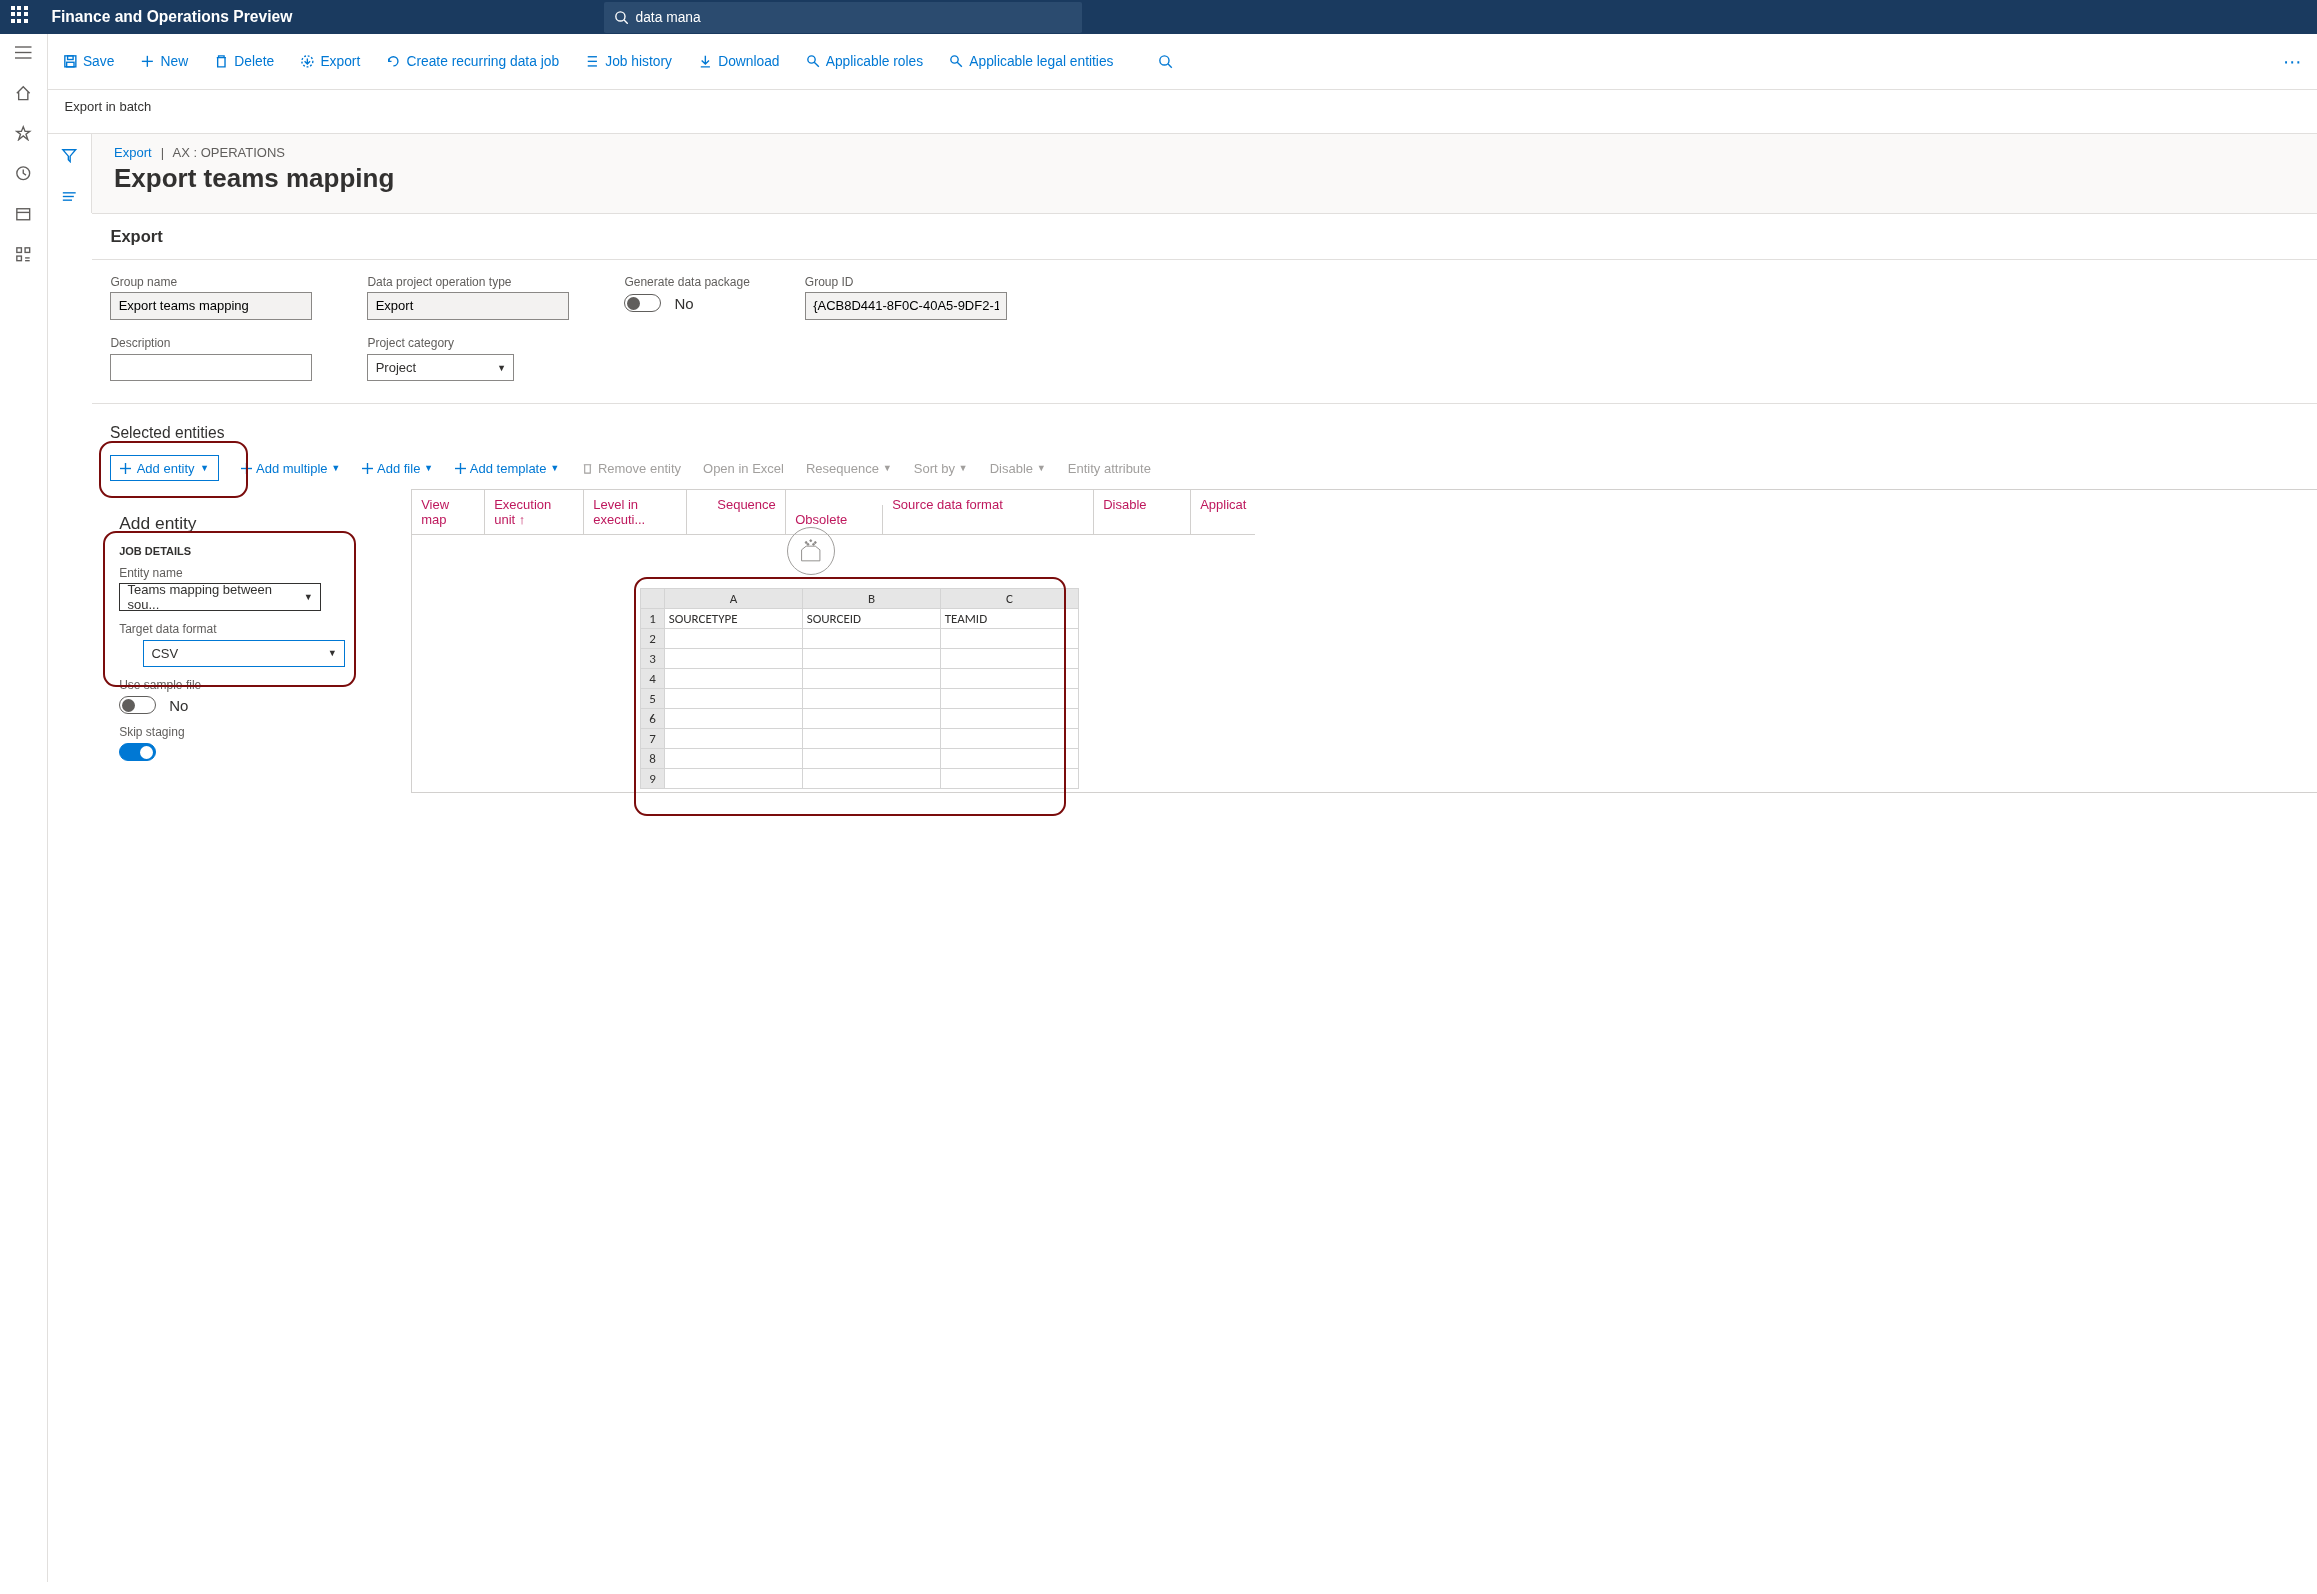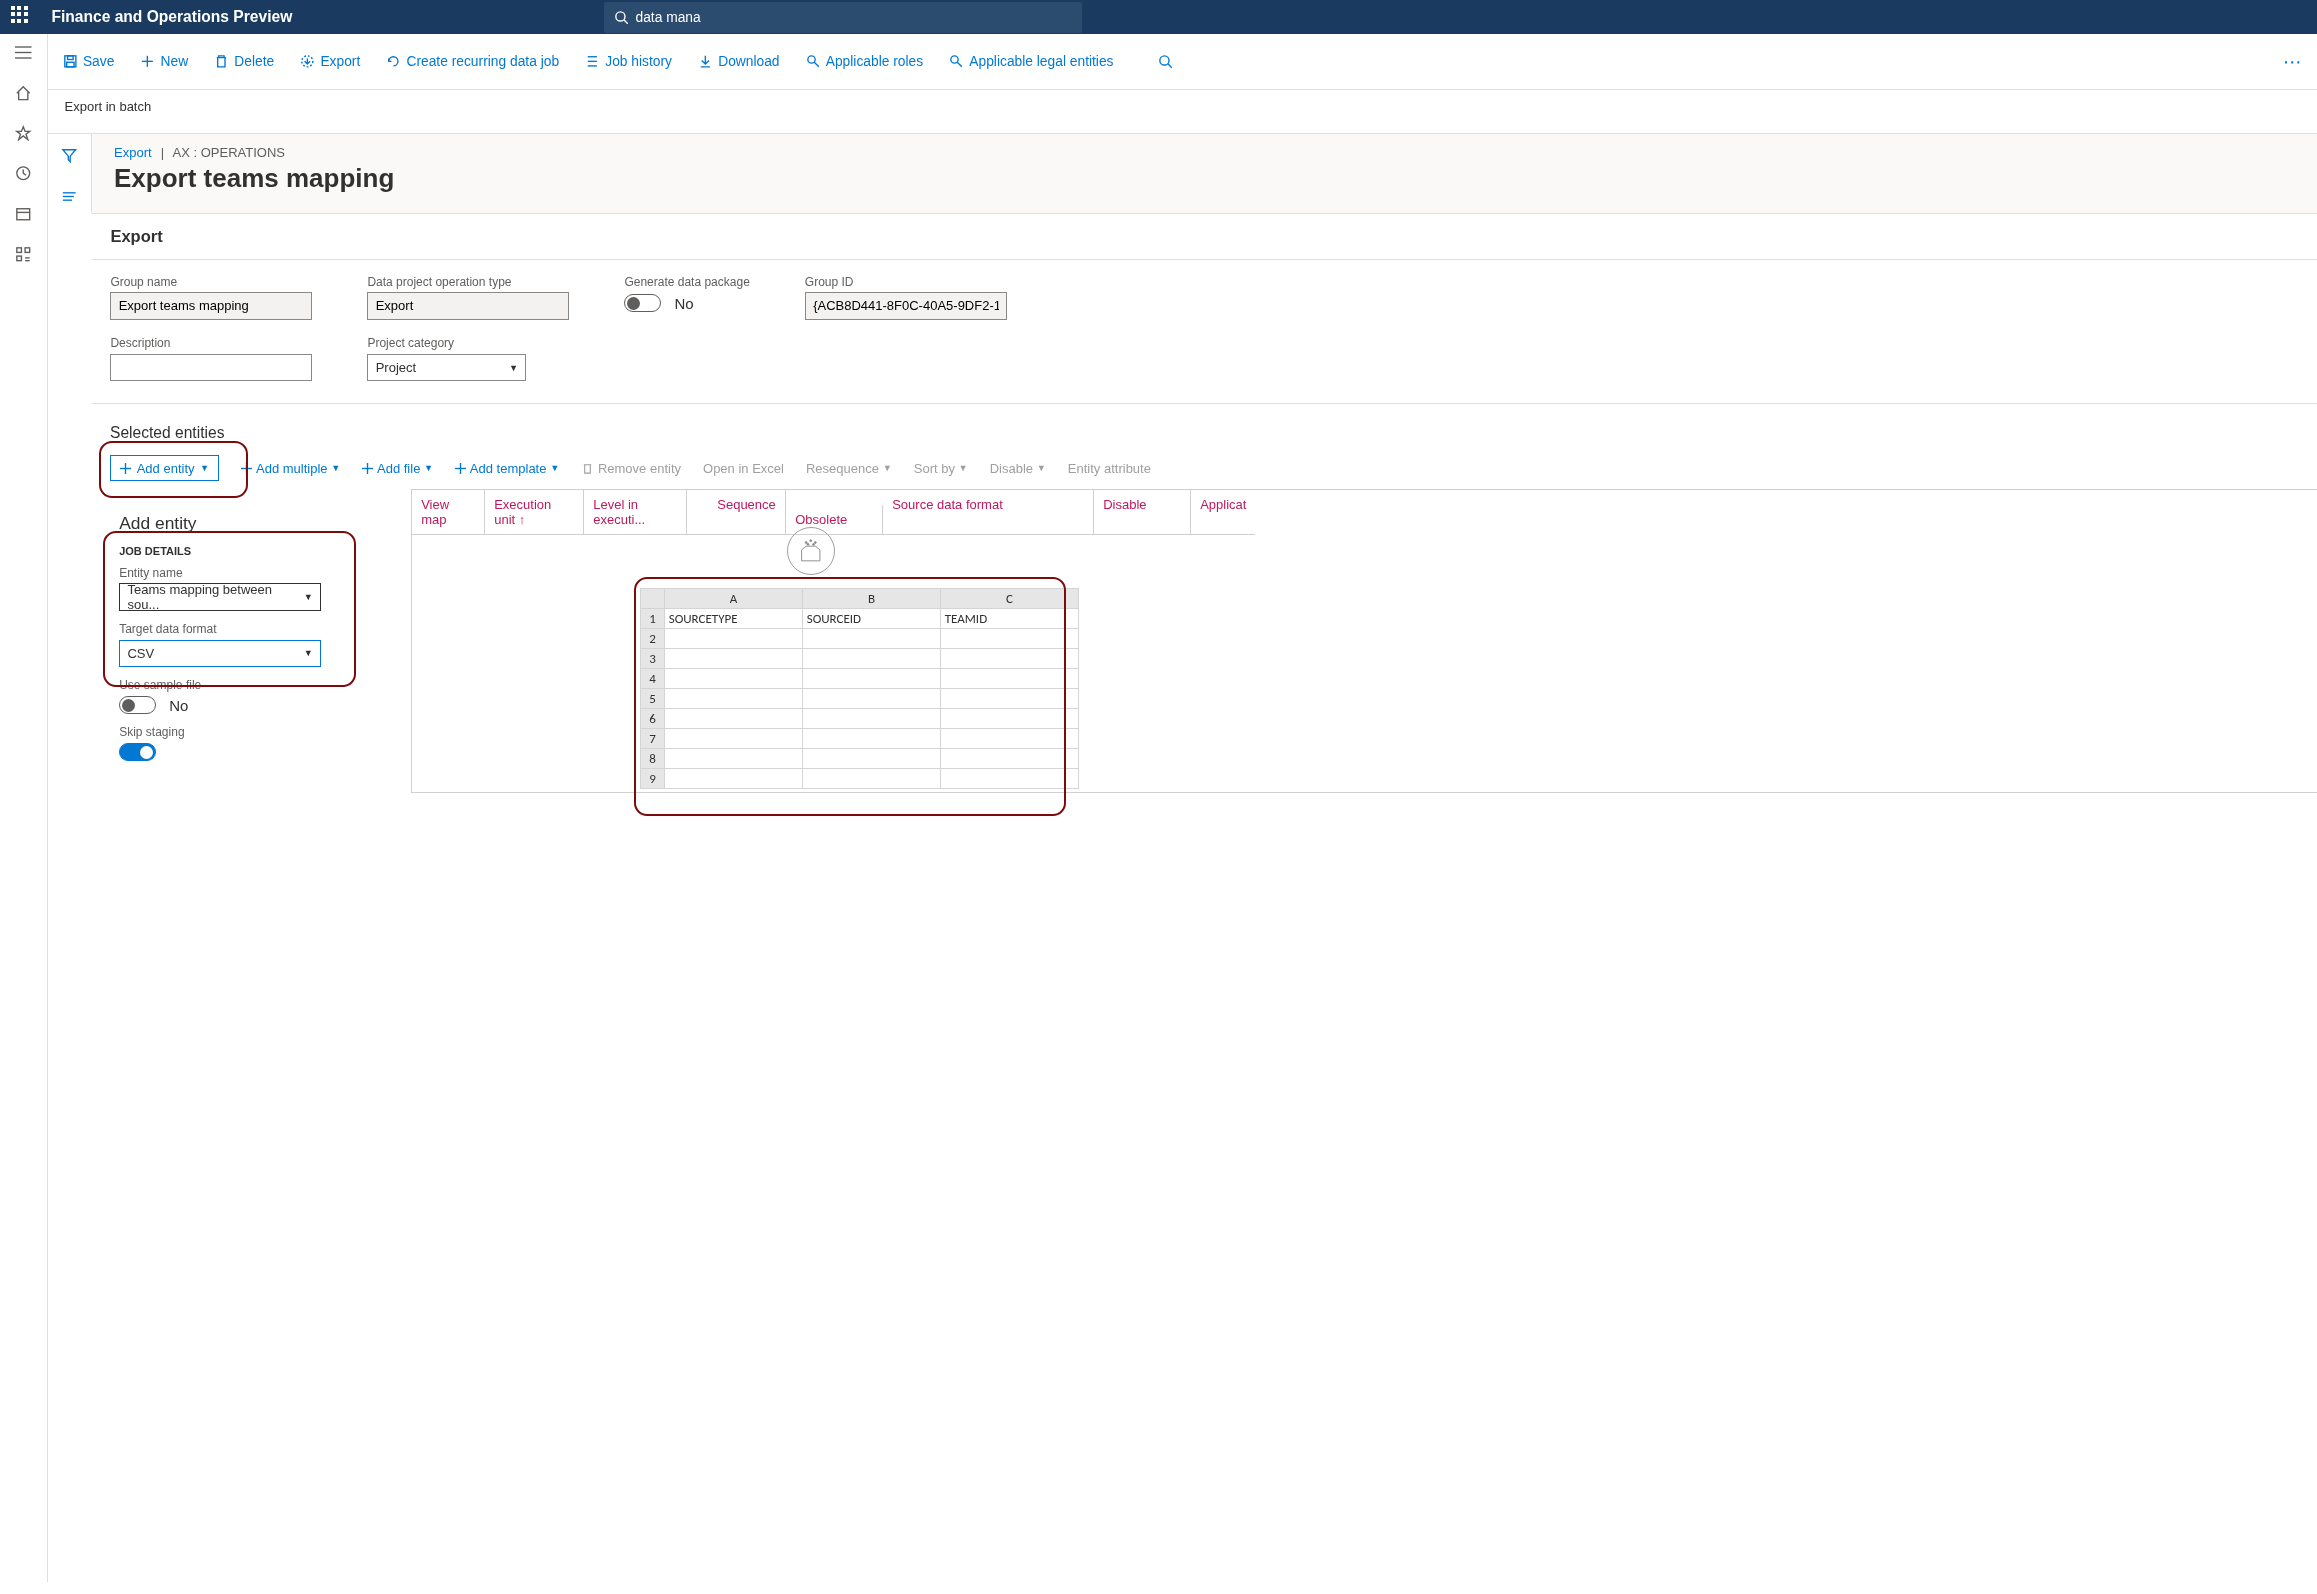--- a/index.html
+++ b/index.html
@@ -42,21 +42,21 @@
   .pagetitle { font-size:26px; font-weight:600; }
   
   
   .section { margin: 0 0 0 44px; border:0.9px solid #e1dfdd; border-left:none;}
   .section-title { font-size:16.5px; font-weight:600; padding:13px 18.4px; border-bottom:0.9px solid #e1dfdd;}
   .form-row { display:flex; padding:14.7px 18.4px 22px 18.4px; gap:55px;}
   .form-col { display:flex; flex-direction:column; gap:16.5px;}
   .field-label { font-size:12px; color:#605e5c; margin-bottom:3.7px;}
   .text-input { width:202px; height:27.5px; border:0.9px solid #8a8886; padding:0 7.3px; font-size:13px; background:#fff;}
   .text-input.ro { background:#f3f2f1; }
-  .select-input { width:159px; height:27.5px; border:0.9px solid #8a8886; padding:0 7.3px; font-size:13px; background:#fff; display:flex; align-items:center; justify-content:space-between;}
+  .select-input { width:147px; height:27.5px; border:0.9px solid #8a8886; padding:0 7.3px; font-size:13px; background:#fff; display:flex; align-items:center; justify-content:space-between;}
   .toggle { width:37px; height:18.4px; border-radius:9.2px; border:0.9px solid #605e5c; position:relative; display:inline-block; vertical-align:middle;}
   .toggle::after{content:'';position:absolute;left:1.8px;top:1.8px;width:13px;height:13px;border-radius:50%;background:#605e5c;}
   .toggle.on{background:#0078d4;border-color:#0078d4;}
   .toggle.on::after{left:auto;right:1.8px;background:#fff;}
   .toggle-label{margin-left:13px;font-size:15px;}
   
   .subsection-title{font-size:15.6px;font-weight:400;margin:20px 0 5.5px 62px;}
   
   
   .entity-toolbar { display:flex; align-items:center; gap:22px; padding:7.3px 0 7.3px 62px;}
@@ -71,21 +71,21 @@
   .tablewrap{margin-left:363px;border:0.9px solid #d2d0ce;border-right:none;}
   .thead{display:flex;background:#fff;}
   .th{border-right:0.9px solid #d2d0ce;border-bottom:0.9px solid #d2d0ce;padding:7.3px 9.2px;font-size:13px;color:#be185d;}
   
   
   .flyout{position:absolute;background:#fff;padding:14.7px 0 0 0; width:239px;}
   .flyout-title{font-size:17.4px;padding:0 0 7.3px 9.2px;}
   .flyout-sub{font-size:11px;font-weight:700;padding:3.7px 9.2px;}
   .fly-field{padding:5.5px 9.2px;}
   .fly-select{width:202px;height:27.5px;border:0.9px solid #323130;padding:0 7.3px;font-size:13px;display:flex;align-items:center;justify-content:space-between;}
-  .fly-select.active{border:1.8px solid #0078d4;}
+  .fly-select.active{border:1.8px solid #0078d4;margin-left:24px;}
   
   
   .sheet{position:absolute;border-collapse:collapse;font-family:Calibri,Arial,sans-serif;font-size:13px;}
   .sheet th,.sheet td{border:0.9px solid #d4d4d4;height:20px;}
   .sheet .corner{width:24px;background:#e6e6e6;}
   .sheet .colh{background:#e6e6e6;text-align:center;font-weight:400;width:138px;}
   .sheet .rowh{background:#e6e6e6;text-align:center;font-weight:400;width:24px;}
   .sheet td{padding:0 3.7px;}
   
   .chevron{font-size:9.2px;}

